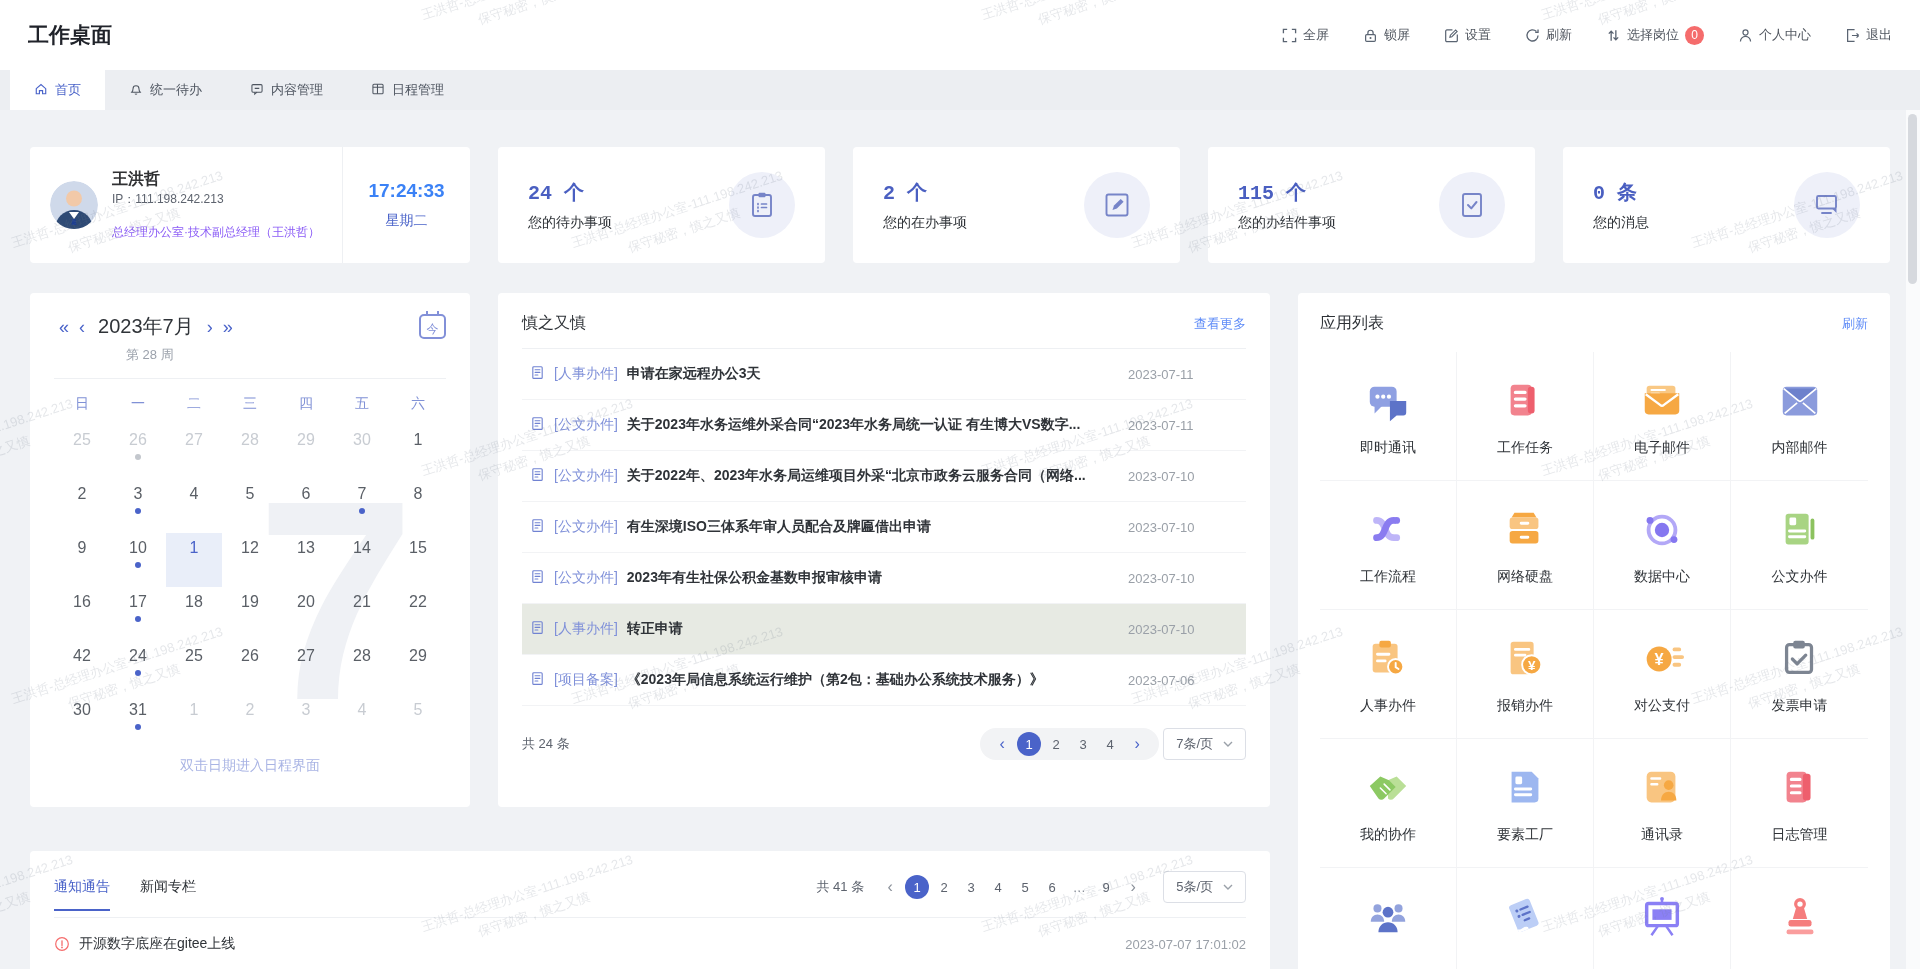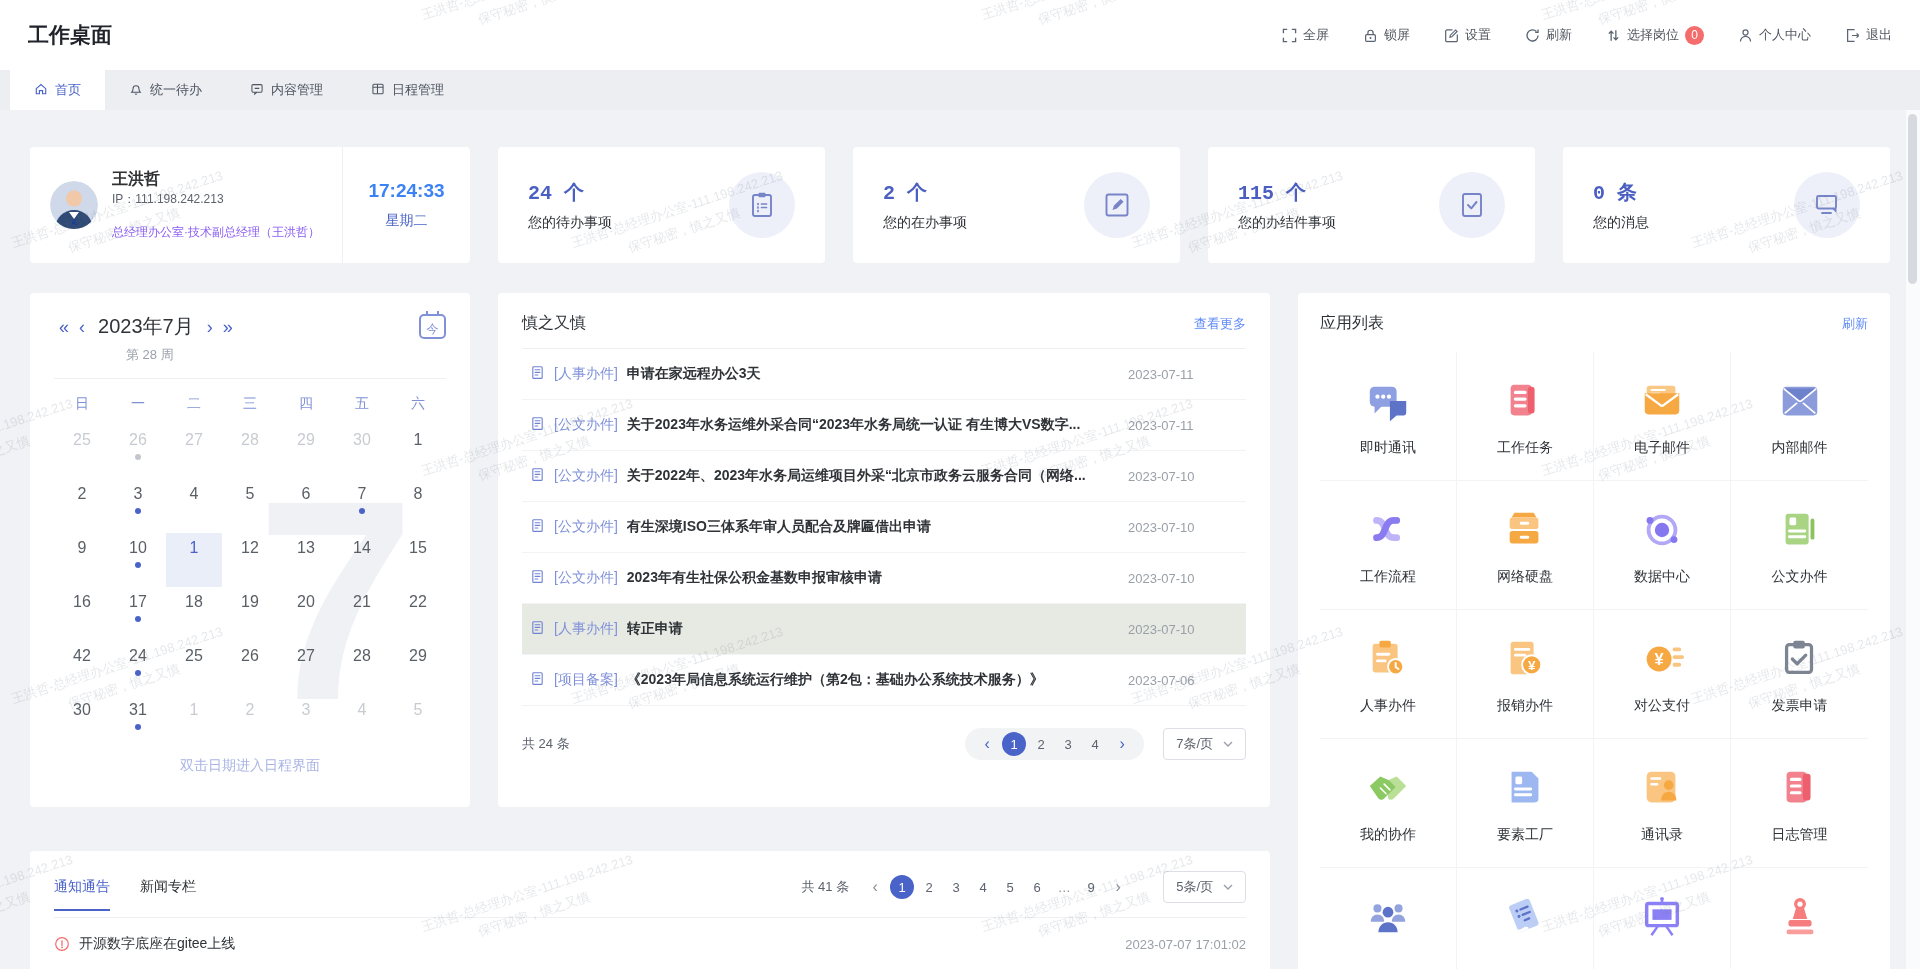--- a/index.html
+++ b/index.html
@@ -77,21 +77,21 @@
   .todo-date { width: 110px; margin-left: 18px; font-size: 13px; color: #9aa0a8; }
   .todo-foot { display: flex; align-items: center; margin-top: 22px; }
   .total { font-size: 13px; color: #5d636e; flex: 1; }
   .pager { display: flex; align-items: center; gap: 3px; }
   .pager.pill { background: #f2f3f5; border-radius: 16px; height: 32px; padding: 0 10px; }
   .pg { min-width: 24px; height: 24px; border-radius: 50%; display: flex; align-items: center; justify-content: center; font-size: 13px; color: #5d636e; cursor: pointer; }
   .pg.active { background: #4a63c9; color: #fff; }
   .pg.arrow-blue { color: #4a63c9; font-size: 16px; }
   .pg.arrow-gray { color: #8a9099; font-size: 16px; }
   .pg.ell { cursor: default; color: #8a9099; }
-  .size-select { margin-left: 19px; border: 1px solid #dcdfe6; border-radius: 4px; height: 32px; padding: 0 12px; display: flex; align-items: center; gap: 10px; font-size: 13px; color: #5d636e; background: #fff; cursor: pointer; }
+  .size-select { margin-left: 4px; border: 1px solid #dcdfe6; border-radius: 4px; height: 32px; padding: 0 12px; display: flex; align-items: center; gap: 10px; font-size: 13px; color: #5d636e; background: #fff; cursor: pointer; }
 
   
   .apps-card { flex: 1; height: 1200px; padding: 20px 22px 0; }
   .apps-grid { display: grid; grid-template-columns: repeat(4, 1fr); margin-top: 12px; }
   .app-cell { height: 129px; display: flex; flex-direction: column; align-items: center; justify-content: center; gap: 11px; border-right: 1px solid #f2f3f5; border-bottom: 1px solid #f2f3f5; cursor: pointer; }
   .app-cell:nth-child(4n) { border-right: none; }
   .app-label { font-size: 14px; color: #2f3338; height: 16px; }
 
   
   .notice-card { margin-top: 44px; height: 160px; padding: 20px 24px 0; }

